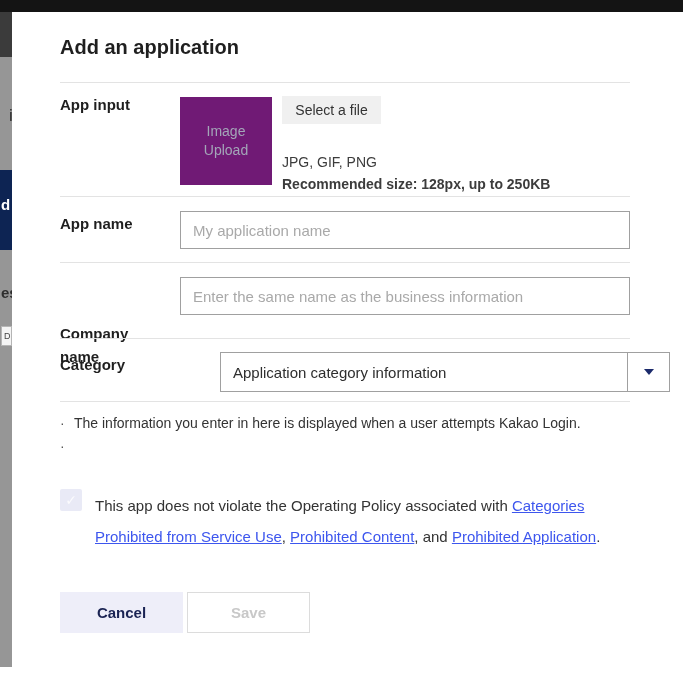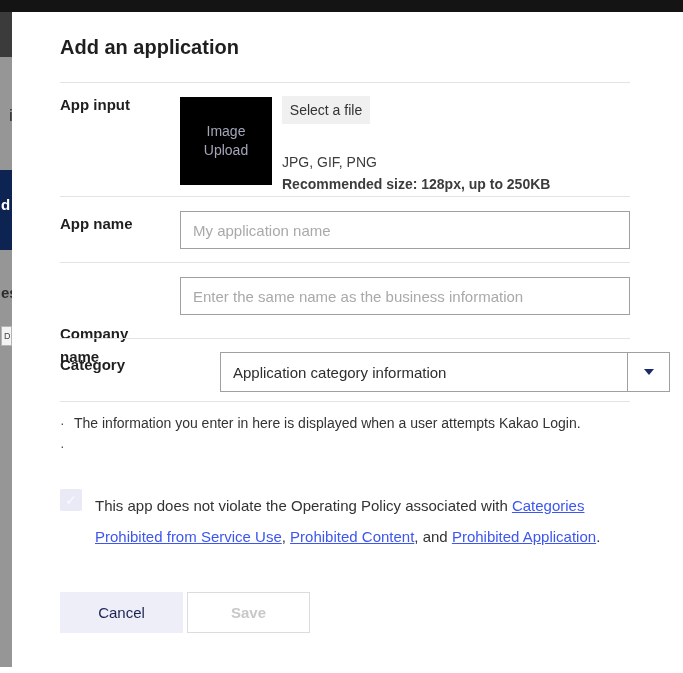--- a/index.html
+++ b/index.html
@@ -27,26 +27,26 @@
     position:absolute;left:12px;top:12px;width:665px;height:661px;
     background:#ffffff;
     padding-left:24px;
   }
   .title{position:absolute;left:48px;top:24px;font-size:20px;font-weight:700;color:#1f1f1f;}
   .sep{position:absolute;left:48px;width:570px;height:1px;background:#e3e3e3;}
   .lbl{position:absolute;left:48px;font-size:15px;font-weight:700;color:#1f1f1f;}
   .lbl-wrap{width:100px;line-height:23px;margin-top:44px;}
   
   .dropzone{
-    position:absolute;left:168px;top:85px;width:92px;height:88px;background:#000000;
+    position:absolute;left:168px;top:85px;width:92px;height:88px;background:#701a75;
     display:flex;flex-direction:column;align-items:center;justify-content:center;
     color:#a3a6b8;font-size:14px;line-height:19px;text-align:center;cursor:pointer;
   }
   .btn-file{
-    position:absolute;left:270px;top:84px;width:88px;height:28px;background:#f0f0f0;border:none;
+    position:absolute;left:270px;top:84px;width:99px;height:28px;background:#f0f0f0;border:none;
     font-family:inherit;font-size:14px;color:#333;cursor:pointer;
     display:flex;align-items:center;justify-content:center;
   }
   .hint{position:absolute;left:270px;font-size:14px;color:#3c3c3c;}
   
   .tinput{
     position:absolute;left:168px;width:450px;height:38px;box-sizing:border-box;
     border:1px solid #a0a0a0;font-family:inherit;font-size:15px;color:#333;padding:0 12px;
     background:#fff;
   }
@@ -69,21 +69,21 @@
   
   .checkbox{
     position:absolute;left:48px;top:477px;width:22px;height:22px;background:#e9eaf6;border-radius:2px;
     display:flex;align-items:center;justify-content:center;color:#fbfbfd;font-size:14px;font-weight:700;cursor:pointer;
   }
   .policy{position:absolute;left:83px;top:478px;width:530px;font-size:15px;line-height:31px;color:#333;}
   .policy a{color:#3d56ee;text-decoration:underline;cursor:pointer;}
   
   .btn-cancel{
     position:absolute;left:48px;top:580px;width:123px;height:41px;background:#eeeef9;border:none;
-    font-family:inherit;font-size:15px;font-weight:400;color:#1a2353;cursor:pointer;
+    font-family:inherit;font-size:15px;font-weight:700;color:#1a2353;cursor:pointer;
   }
   .btn-save{
     position:absolute;left:175px;top:580px;width:123px;height:41px;background:#ffffff;border:1px solid #dcdcdc;
     box-sizing:border-box;font-family:inherit;font-size:15px;font-weight:700;color:#c8c8c8;cursor:default;
   }
 </style>
 </head>
 <body>
 
 <div class="top-bar"></div>

